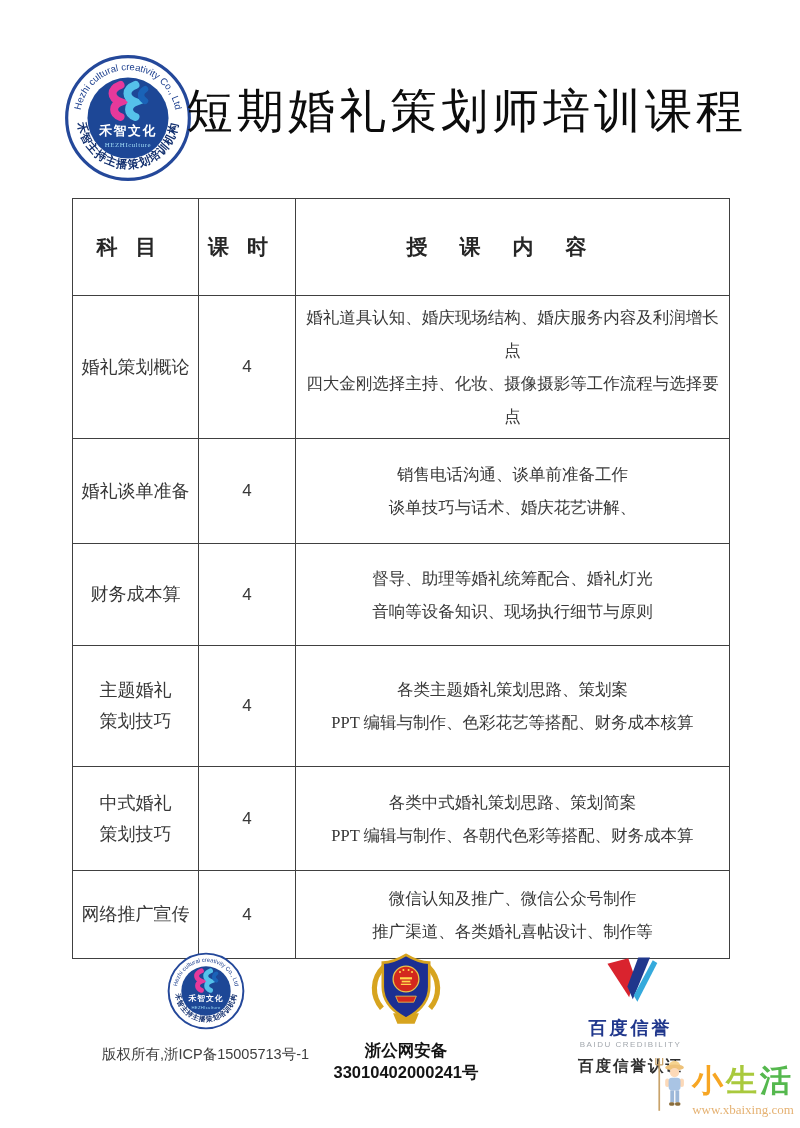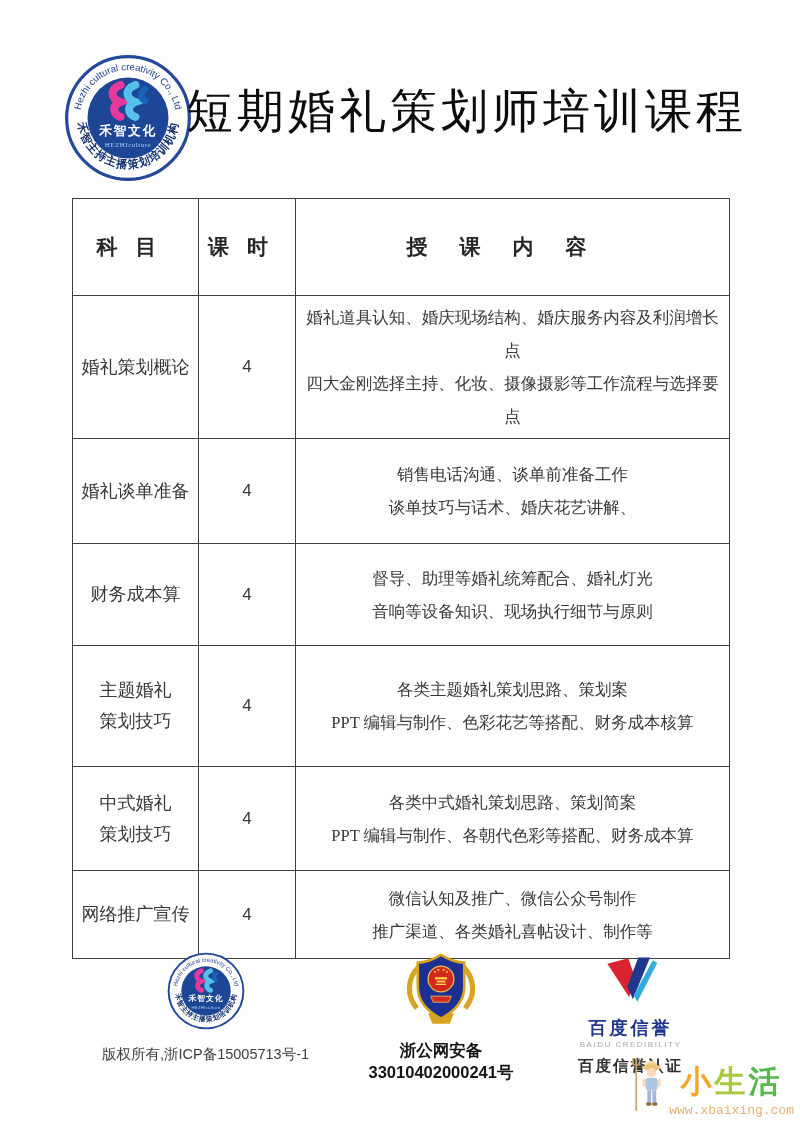--- a/index.html
+++ b/index.html
@@ -25,32 +25,32 @@
   th.h-cell { font-size:21px; font-weight:600; color:#262626; }
   th.h-sub   { letter-spacing:18px; padding-left:18px; }
   th.h-hrs   { letter-spacing:18px; padding-left:18px; }
   th.h-cnt   { letter-spacing:32px; padding-left:32px;margin-top:31px; }
   td.subject { text-align:center; font-size:18px; line-height:31px; }
   td.hours   { text-align:center; font-size:17px; font-family:"Liberation Sans","DejaVu Sans",sans-serif; }
   td.content { text-align:center; font-size:16.5px; line-height:33px; }
   
   .f-group { position:absolute; text-align:center; font-family:"Liberation Sans","DejaVu Sans",sans-serif; }
   .f-left   { left:93px;  top:952px; width:225px; }
-  .f-center { left:336px; top:948px; width:210px; }
+  .f-center { left:301px; top:948px; width:210px; }
   .f-right  { left:553px; top:952px; width:155px; }
   .copyright { margin-top:11px; font-size:14.5px; color:#3d3d3d; }
   .police-caption { margin-top:2px; font-size:16.5px; font-weight:700; color:#141414; }
   .baidu-cn { margin-top:2px; font-size:18px; font-weight:600; color:#20378c; letter-spacing:3px; }
   .baidu-en { font-size:8px; color:#a2a7ad; letter-spacing:1.5px; }
   .baidu-caption { margin-top:7px; font-size:15.5px; font-weight:600; color:#2e2e2e; letter-spacing:2px; }
   
   .watermark { position:absolute; right:6px; bottom:10px; display:flex; align-items:flex-end; gap:3px; }
   .wm-col { text-align:center; }
   .wm-chars span { font-size:31px; font-weight:700; font-family:"DejaVu Sans","Liberation Sans",sans-serif; letter-spacing:3px; }
-  .wm-url { font-size:13px; color:#e5b273; font-family:Liberation Mono, monospace; }
+  .wm-url { font-size:13px; color:#e5b273; font-family:Liberation Serif, serif; }
 </style>
 </head>
 <body>
 
 <div class="page">
 
   <div class="logo-large">
     <svg viewBox="0 0 120 120" width="128" height="128">
       <circle cx="60" cy="60" r="57.5" fill="#ffffff" stroke="#24489a" stroke-width="3"></circle>
       <defs>

